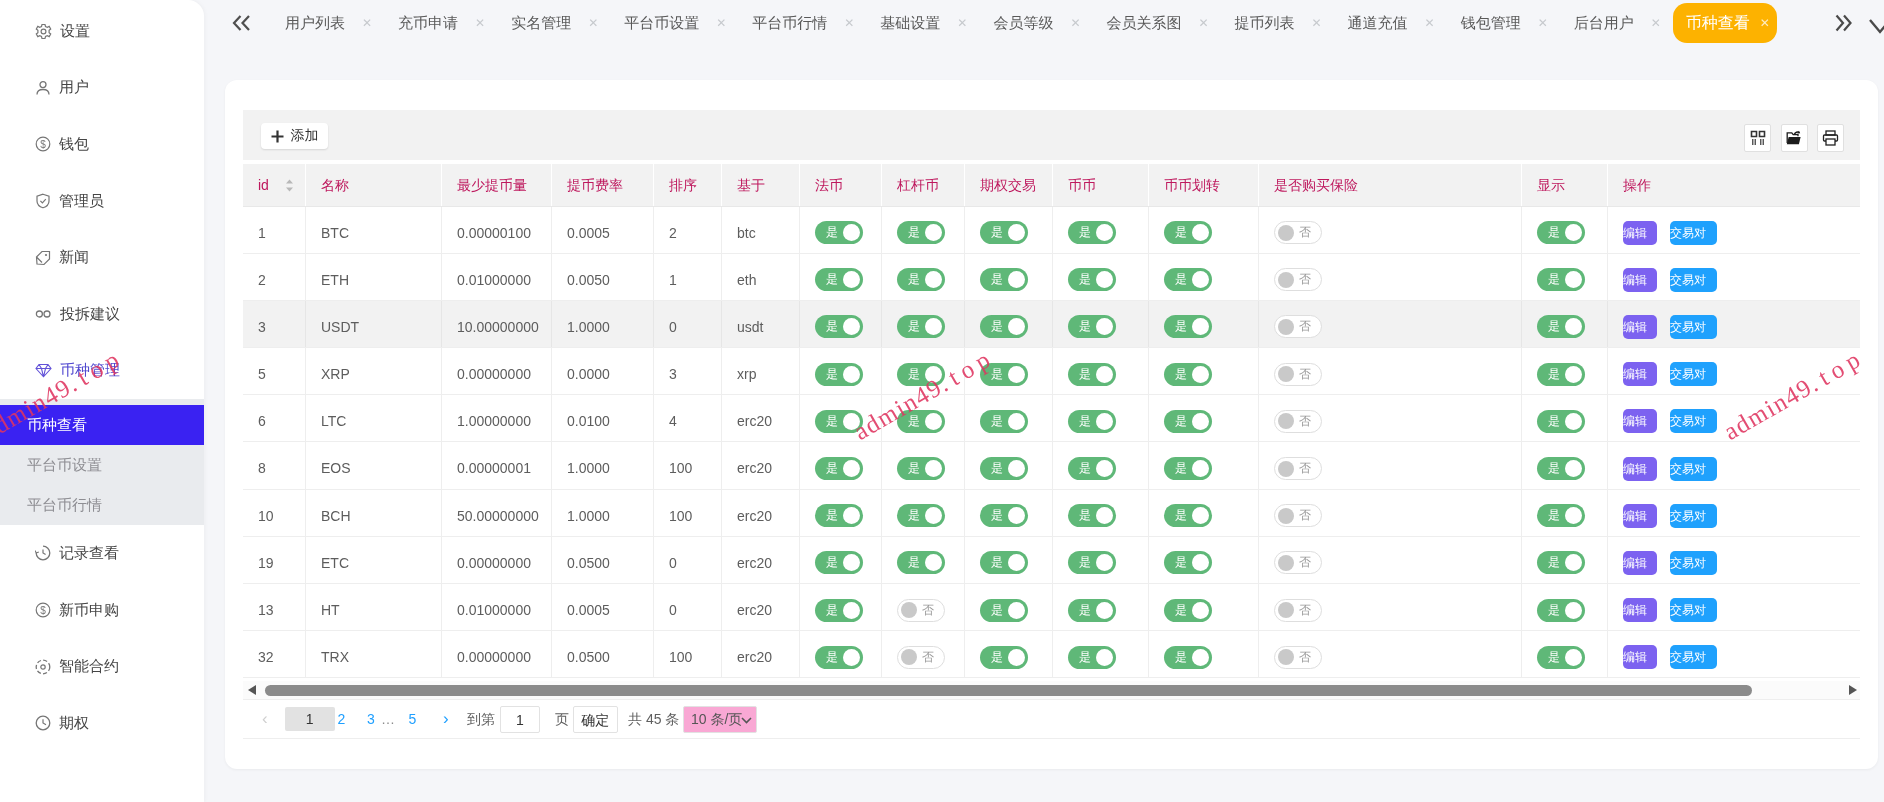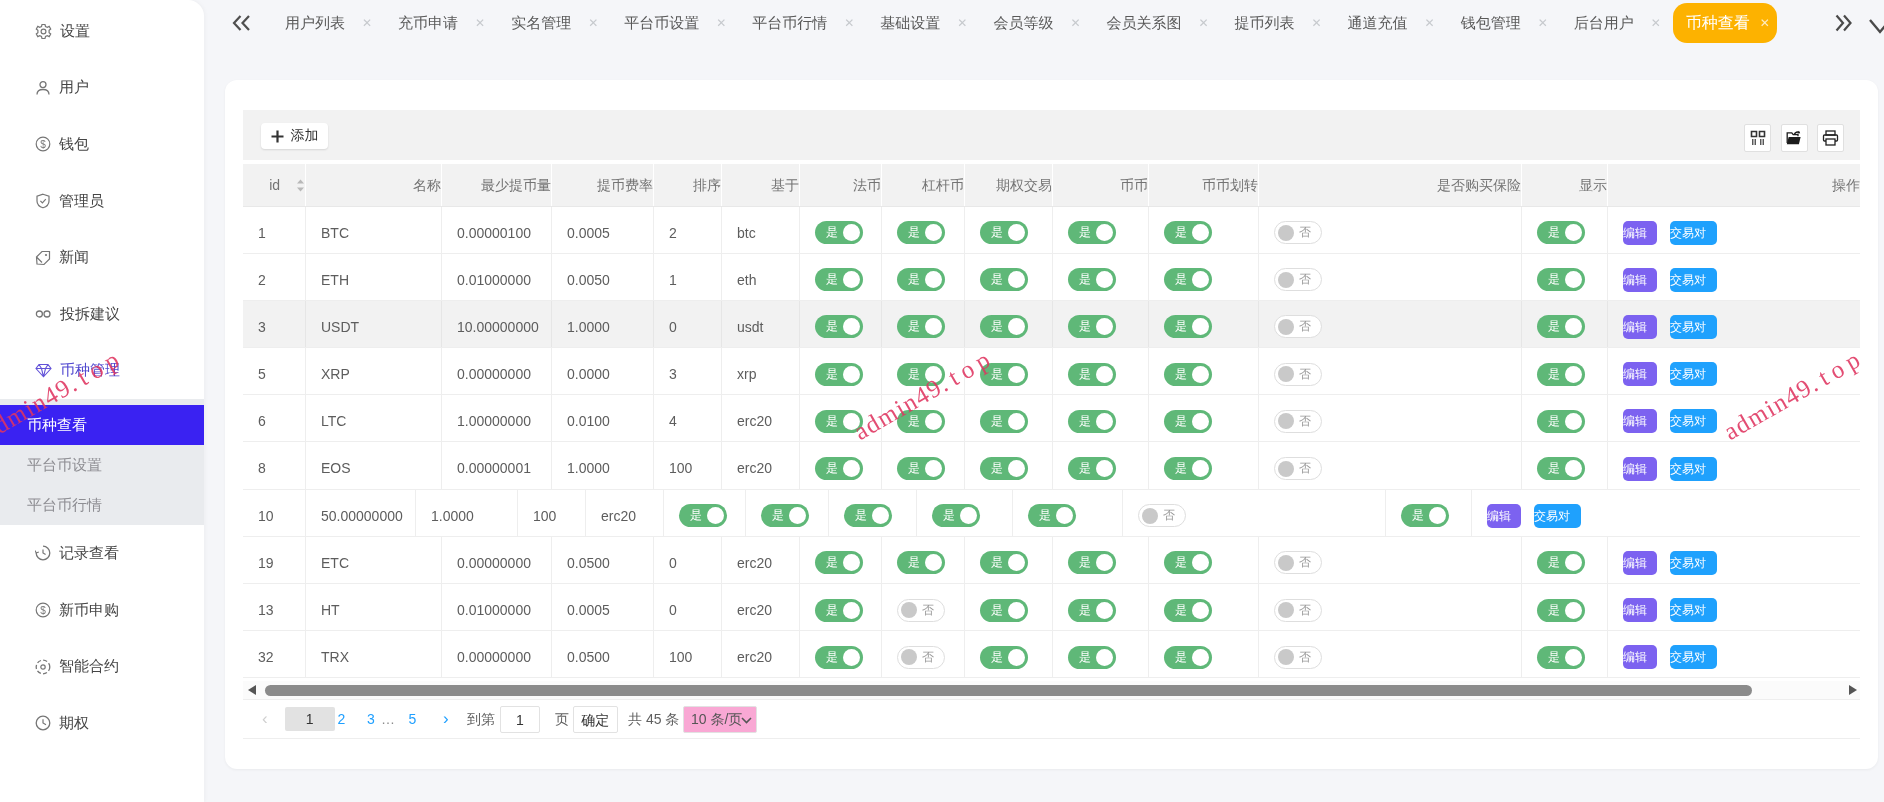--- a/index.html
+++ b/index.html
@@ -25,21 +25,21 @@
 .smi { height:40px; line-height:40px; padding-left:27px; color:#8e8e93; font-size:15px; }
 .smi.on { background:#3a22f2; color:#fff; }
 
 #card { position:absolute; left:225px; top:79.5px; width:1653px; height:689.5px; background:#fff; border-radius:12px; box-shadow:0 1px 3px rgba(0,0,0,.05); z-index:1; }
 #toolbar { position:absolute; left:18px; top:30.5px; width:1617px; height:50px; background:#f2f2f2; }
 #addbtn { position:absolute; left:18px; top:13px; width:67px; height:26px; background:#fff; border-radius:4px; box-shadow:0 1px 2px rgba(0,0,0,.12); font-size:14px; color:#333; display:flex; align-items:center; justify-content:center;text-align:center; }
 .tbtn { position:absolute; top:14px; width:27px; height:28px; background:#fff; border:1px solid #e0e0e0; border-radius:2px; display:flex; align-items:center; justify-content:center; }
 
 #tbl { position:absolute; left:18px; top:84px; width:1617px; }
 .hrow { display:flex; height:43px; background:#f2f2f2; border-bottom:1px solid #e8e8e8; }
-.hrow .c { border-right:1px solid #fff; color:#737373; line-height:43px;text-align:right; }
+.hrow .c { border-right:1px solid #fff; color:#be185d; line-height:43px; }
 .row { display:flex; height:47.2px; border-bottom:1px solid #eee; background:#fff; }
 .row.hov { background:#f2f2f2; }
 .row .c { border-right:1px solid #eee; line-height:52px; color:#5d5d5d; }
 .row.hov .c { border-right-color:#e6e6e6; }
 .c { padding-left:15px; font-size:14px; white-space:nowrap; overflow:hidden; }
 .c.tg { display:flex; align-items:center; line-height:normal; }
 .c0{width:63px}.c1{width:136px}.c2{width:110px}.c3{width:102px}.c4{width:68px}.c5{width:78px}
 .c6{width:82px}.c7{width:83px}.c8{width:88px}.c9{width:96px}.c10{width:110px}.c11{width:263px}
 .c12{width:86px}.c13{width:252px; border-right:none !important;}
 
@@ -554,20 +554,21 @@
             <i></i>
           </span>
         </div>
         <div class="c tg c13">
           <span class="btn pur">编辑</span>
           <span class="btn blu">交易对</span>
         </div>
       </div>
       <div class="row">
         <div class="c c0">10</div>
+        <div class="c c1">BCH</div>
         <div class="c c2">50.00000000</div>
         <div class="c c3">1.0000</div>
         <div class="c c4">100</div>
         <div class="c c5">erc20</div>
         <div class="c tg c6">
           <span class="sw on">
             <em>是</em>
             <i></i>
           </span>
         </div>

